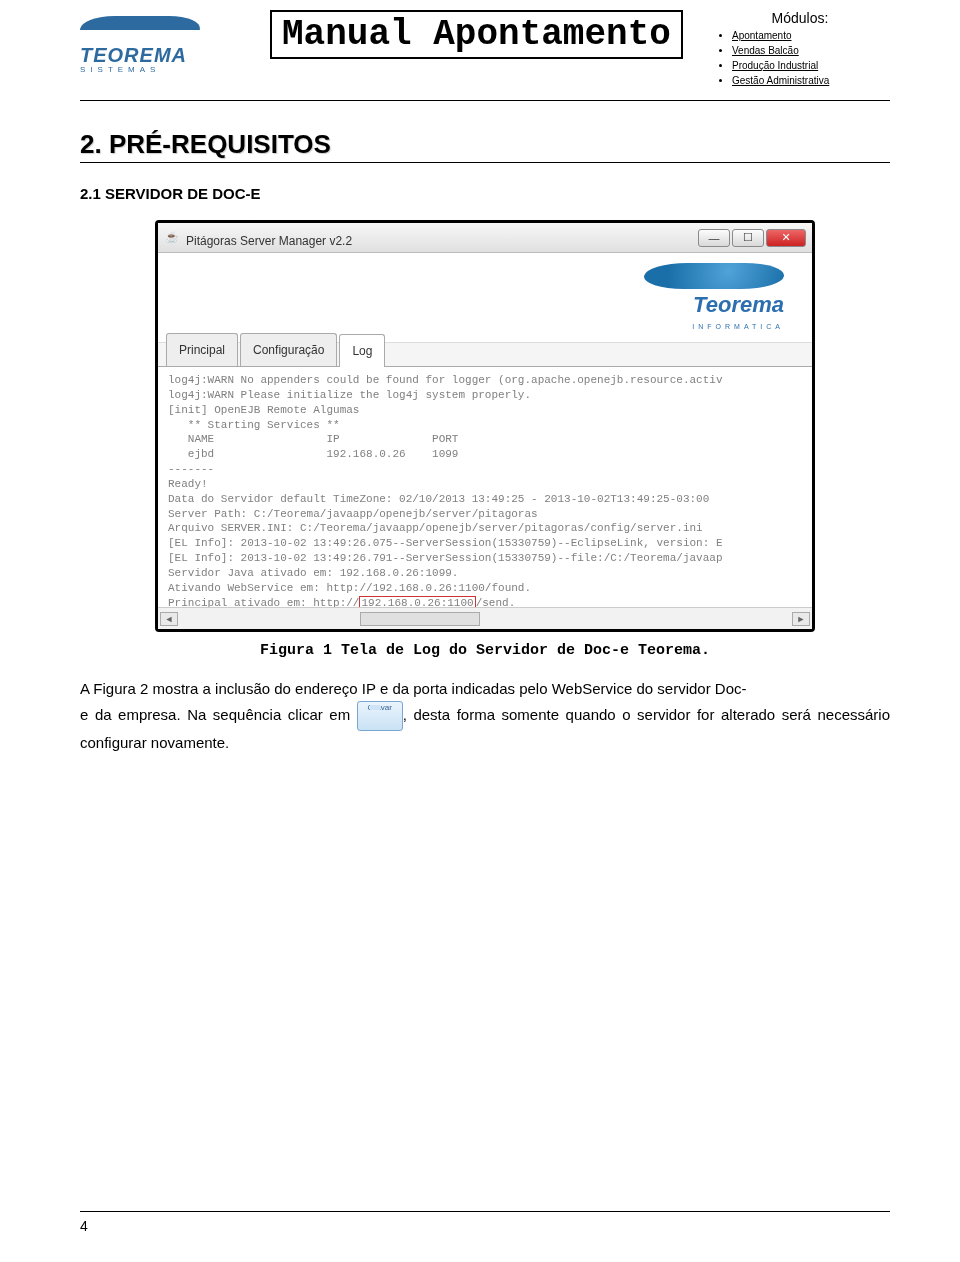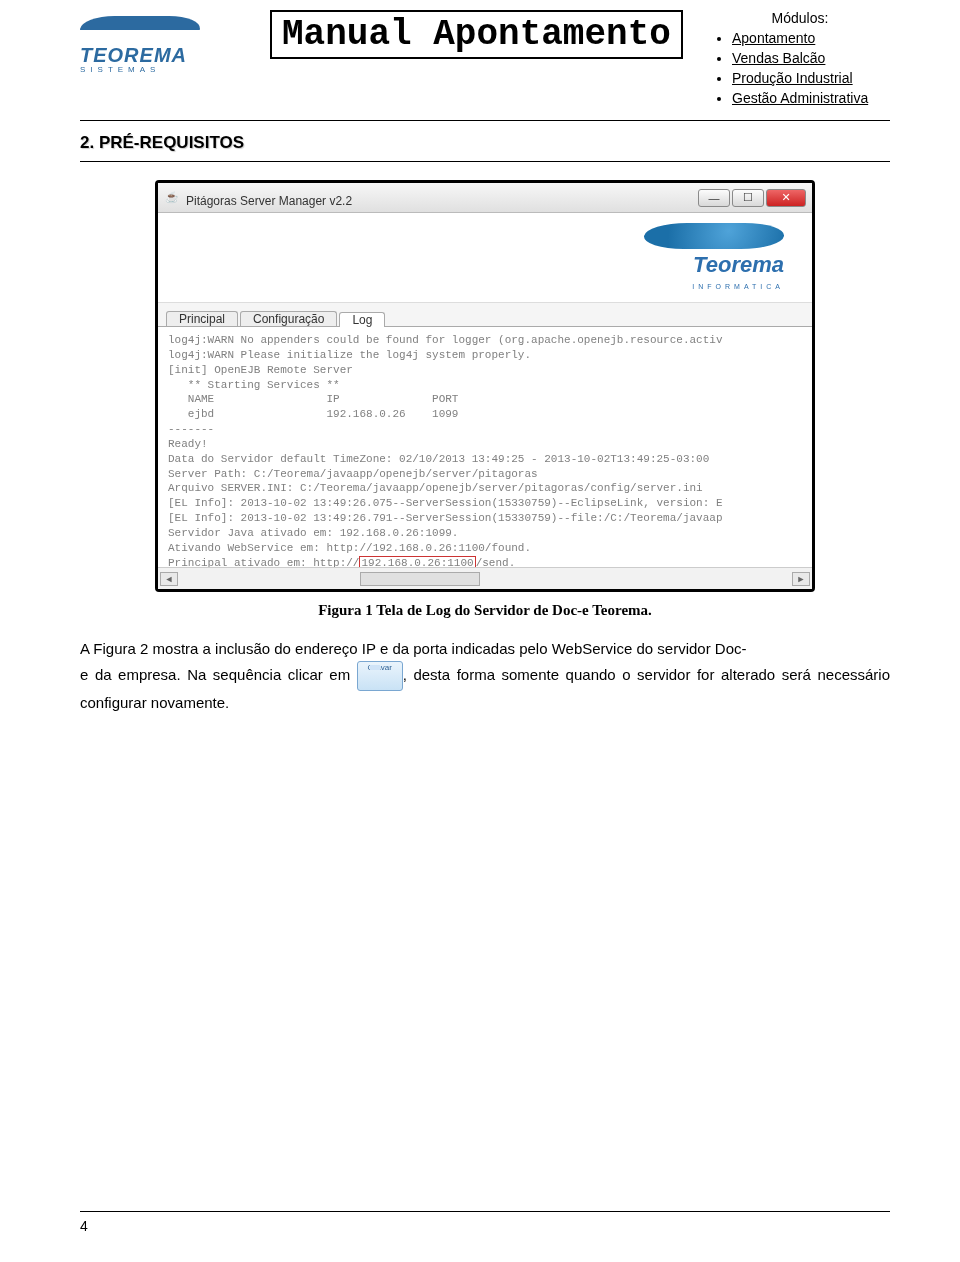--- a/index.html
+++ b/index.html
@@ -63,33 +63,33 @@
     font-size: 14px;
     margin-bottom: 4px;
   }
   .modules ul {
     list-style: disc;
     padding-left: 22px;
   }
   .modules ul li {
     text-decoration: underline;
     margin-bottom: 4px;
-    font-size: 14px;
+    font-size: 10px;
   }
   .header-hr {
     border: none;
     border-top: 1px solid #000;
     margin: 6px 0 0 0;
   }
   .section-heading {
-    font-size: 17px;
-    font-weight: bold;
-    margin-top: 12px;
+    font-size: 26px;
+    font-weight: bold;
+    margin-top: 28px;
     border-bottom: 1px solid #000;
-    padding-bottom: 8px;
+    padding-bottom: 2px;
     text-shadow: 1px 1px 1px #ccc;
   }
   .body-text {
     font-size: 15px;
     margin-top: 6px;
     line-height: 1.35;
     text-align: justify;
   }
   .sub-heading {
     font-size: 15px;
@@ -170,21 +170,21 @@
   .win-tabs {
     display: flex;
     gap: 2px;
     padding-left: 8px;
     height: 24px;
     align-items: flex-end;
     background: #f5f5f5;
     border-bottom: 1px solid #aaa;
   }
   .win-tab {
-    padding: 0 12px;
+    padding: 9px 12px;
     font-size: 12px;
     background: #eee;
     border: 1px solid #aaa;
     border-bottom: none;
     border-radius: 3px 3px 0 0;
     color: #333;
   }
   .win-tab.active {
     background: #fff;
     position: relative;
@@ -220,21 +220,21 @@
     color: #666;
   }
   .win-scroll .thumb {
     width: 120px; height: 14px; border: 1px solid #aaa; background: #e0e0e0;
     margin-left: 180px;
   }
   .caption {
     text-align: center;
     font-weight: bold;
     font-size: 15px;
-    font-family: Liberation Serif, serif;
+    font-family: Liberation Mono, monospace;
   }
   .para-after {
     font-size: 15px;
     margin-top: 18px;
     line-height: 1.6;
     text-align: justify;
   }
   .gravar-btn {
     display: inline-block;
     vertical-align: middle;
@@ -297,20 +297,21 @@
         <li>Vendas Balcão</li>
         <li>Produção Industrial</li>
         <li>Gestão Administrativa</li>
       </ul>
     </div>
   </div>
   <hr class="header-hr">
 
   <div class="section-heading">2.   PRÉ-REQUISITOS</div>
 
+  <div class="sub-heading">2.1 SERVIDOR DE DOC-E</div>
 
   <div class="window">
     <div class="win-titlebar">
       <span class="win-java">☕</span>
       <span class="win-title">Pitágoras Server Manager v2.2</span>
       <div class="win-btns">
         <span class="win-btn">—</span>
         <span class="win-btn">☐</span>
         <span class="win-btn close">✕</span>
       </div>
@@ -322,21 +323,21 @@
         <span class="sub">INFORMATICA</span>
       </div>
     </div>
     <div class="win-tabs">
       <div class="win-tab">Principal</div>
       <div class="win-tab">Configuração</div>
       <div class="win-tab active">Log</div>
     </div>
     <div class="win-log"><span>log4j:WARN No appenders could be found for logger (org.apache.openejb.resource.activ</span>
 <span>log4j:WARN Please initialize the log4j system properly.</span>
-<span>[init] OpenEJB Remote Server</span>
+<span>[init] OpenEJB Remote Algumas</span>
 <span>   ** Starting Services **</span>
 <span>   NAME                 IP              PORT</span>
 <span>   ejbd                 192.168.0.26    1099</span>
 <span>-------</span>
 <span>Ready!</span>
 <span>Data do Servidor default TimeZone: 02/10/2013 13:49:25 - 2013-10-02T13:49:25-03:00</span>
 <span>Server Path: C:/Teorema/javaapp/openejb/server/pitagoras</span>
 <span>Arquivo SERVER.INI: C:/Teorema/javaapp/openejb/server/pitagoras/config/server.ini</span>
 <span>[EL Info]: 2013-10-02 13:49:26.075--ServerSession(15330759)--EclipseLink, version: E</span>
 <span>[EL Info]: 2013-10-02 13:49:26.791--ServerSession(15330759)--file:/C:/Teorema/javaap</span>

